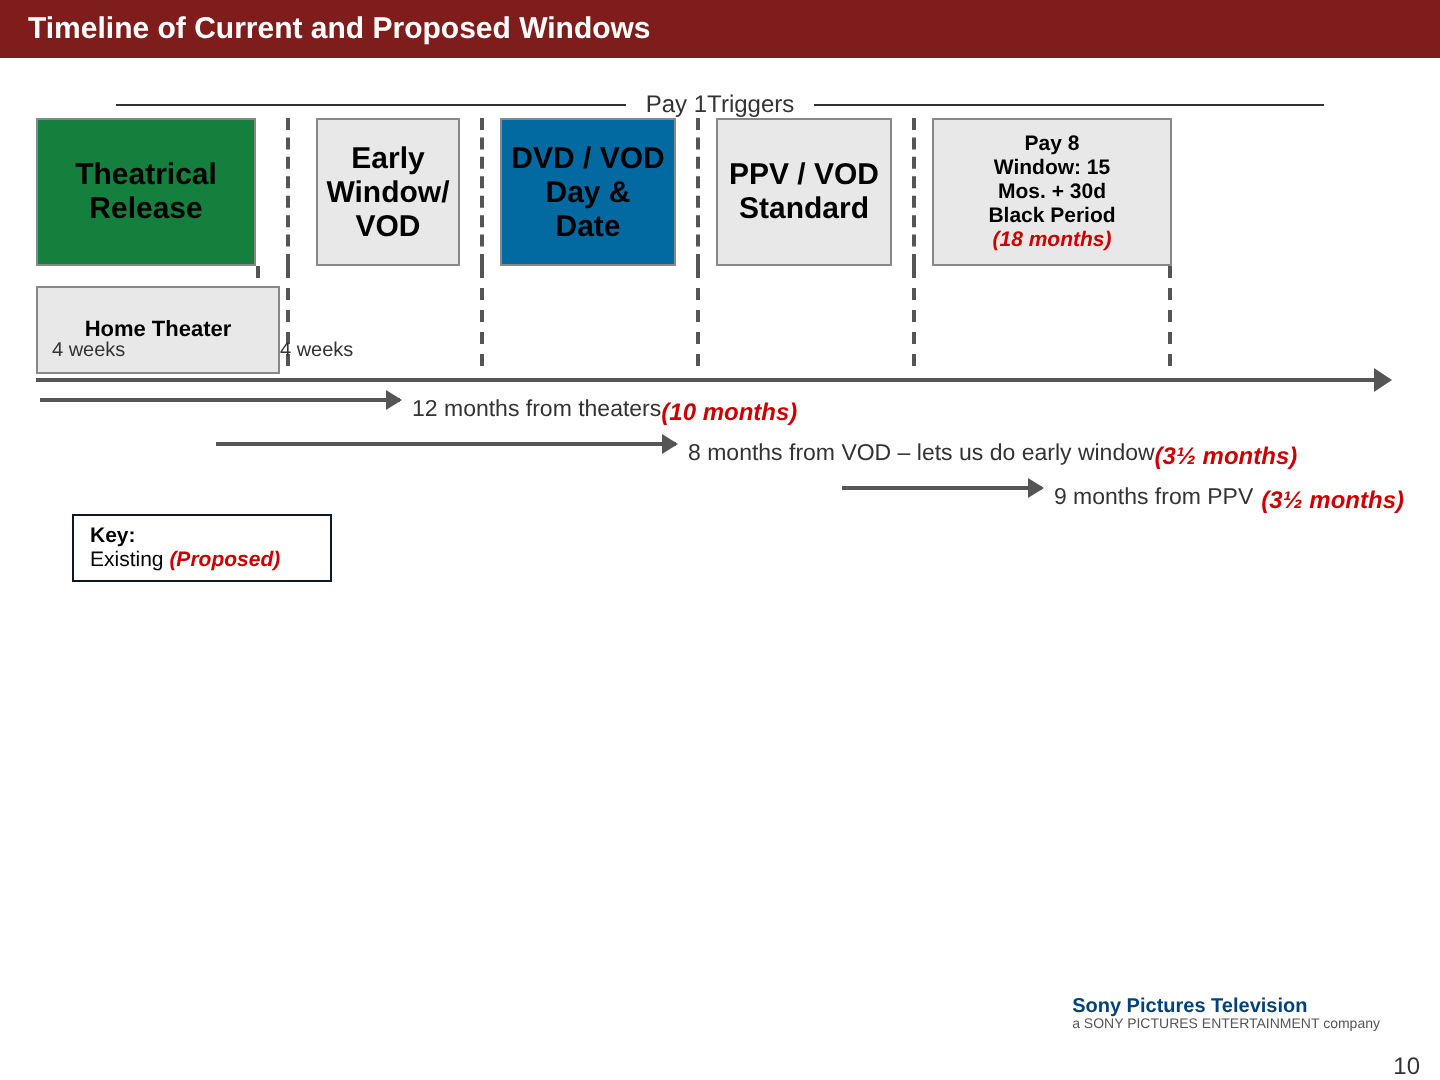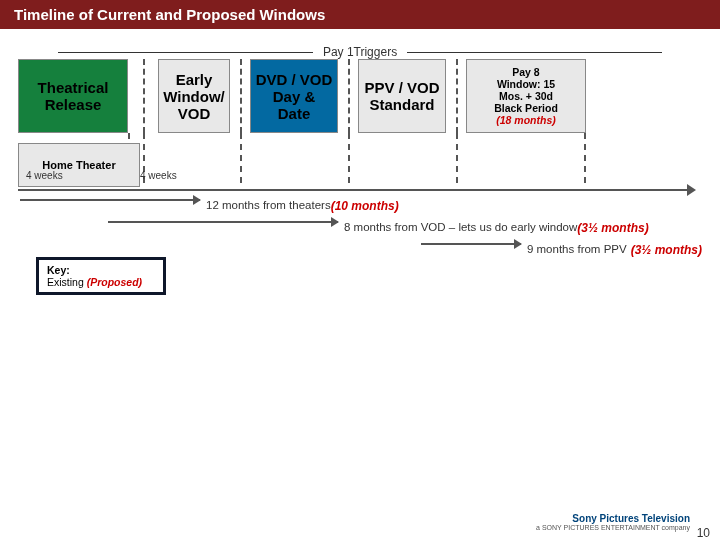--- a/index.html
+++ b/index.html
@@ -117,21 +117,21 @@
       color: #333;
       white-space: nowrap;
     }
     .italic-red {
       font-style: italic;
       color: #cc0000;
       font-weight: bold;
     }
     
     .key-box {
-      border: 3px solid #0f172a;
+      border: 1px solid #0f172a;
       padding: 4px 8px;
       font-size: 10.5px;
       width: 120px;
       position: absolute;
       bottom: 14px;
       left: 18px;
       background: #fff;
     }
     
     .page-number {
@@ -296,21 +296,21 @@
 
     <div class="key-box" style="position:relative; margin-top:10px; width:130px;">
       <div>
         <strong>Key:</strong>
       </div>
       <div>
         <span>Existing </span><span class="italic-red">(Proposed)</span>
       </div>
     </div>
 
-    <div style="position:absolute; bottom:9px; right:30px; text-align:right;">
+    <div style="position:absolute; bottom:24px; right:30px; ">
       <div class="sony-title">Sony Pictures Television</div>
       <div class="sony-sub">a SONY PICTURES ENTERTAINMENT company</div>
     </div>
 
     <div class="page-number" style="position:absolute; bottom:0; right:10px;">10</div>
 
   </div>
 </div>
 
 </body></html>

